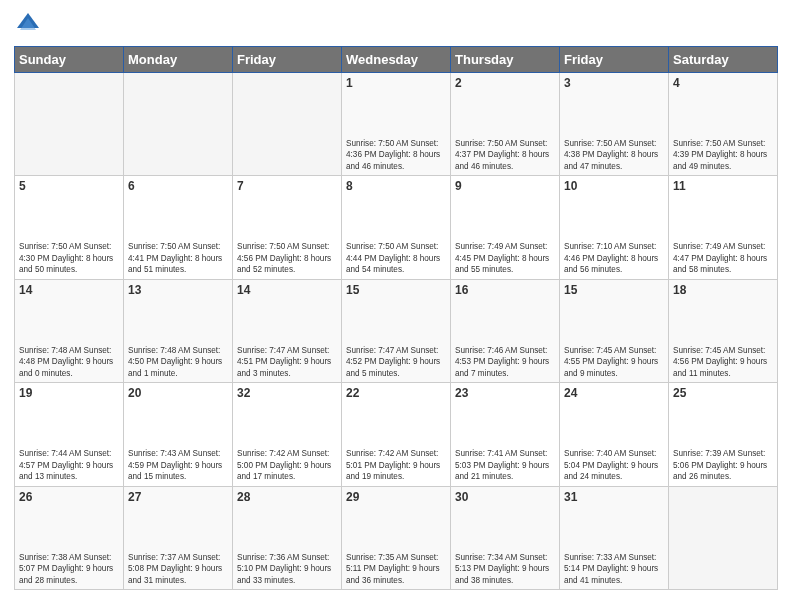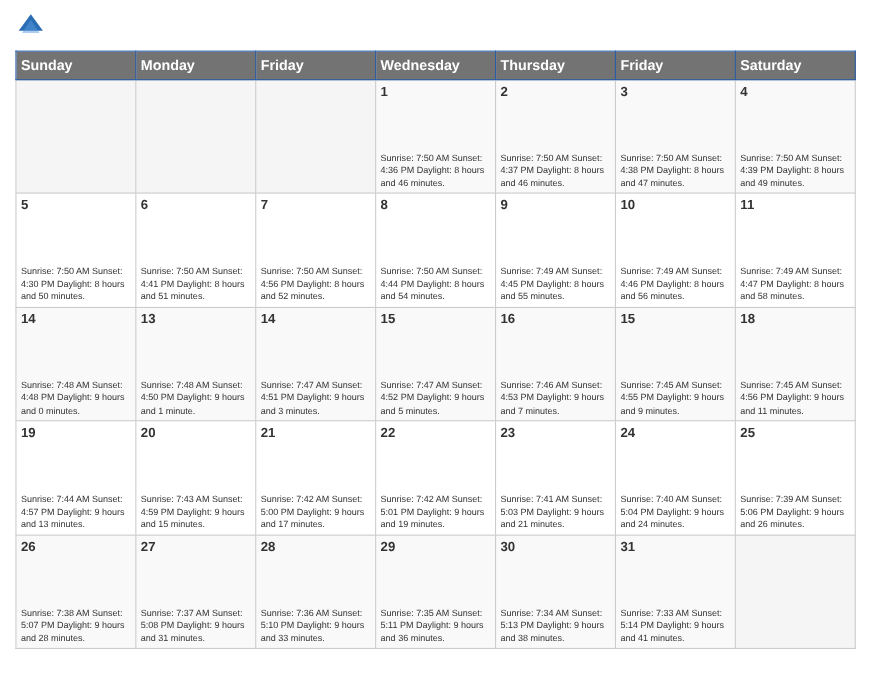--- a/index.html
+++ b/index.html
@@ -191,21 +191,21 @@
 Daylight: 8 hours and 54 minutes.</div>
           </td>
           <td>
             <span class="day-number">9</span>
             <div class="day-info">Sunrise: 7:49 AM
 Sunset: 4:45 PM
 Daylight: 8 hours and 55 minutes.</div>
           </td>
           <td>
             <span class="day-number">10</span>
-            <div class="day-info">Sunrise: 7:49 AM
+            <div class="day-info">Sunrise: 7:10 AM
 Sunset: 4:46 PM
 Daylight: 8 hours and 56 minutes.</div>
           </td>
           <td>
             <span class="day-number">11</span>
             <div class="day-info">Sunrise: 7:49 AM
 Sunset: 4:47 PM
 Daylight: 8 hours and 58 minutes.</div>
           </td>
         </tr>
@@ -260,21 +260,21 @@
 Sunset: 4:57 PM
 Daylight: 9 hours and 13 minutes.</div>
           </td>
           <td>
             <span class="day-number">20</span>
             <div class="day-info">Sunrise: 7:43 AM
 Sunset: 4:59 PM
 Daylight: 9 hours and 15 minutes.</div>
           </td>
           <td>
-            <span class="day-number">21</span>
+            <span class="day-number">32</span>
             <div class="day-info">Sunrise: 7:42 AM
 Sunset: 5:00 PM
 Daylight: 9 hours and 17 minutes.</div>
           </td>
           <td>
             <span class="day-number">22</span>
             <div class="day-info">Sunrise: 7:42 AM
 Sunset: 5:01 PM
 Daylight: 9 hours and 19 minutes.</div>
           </td>

